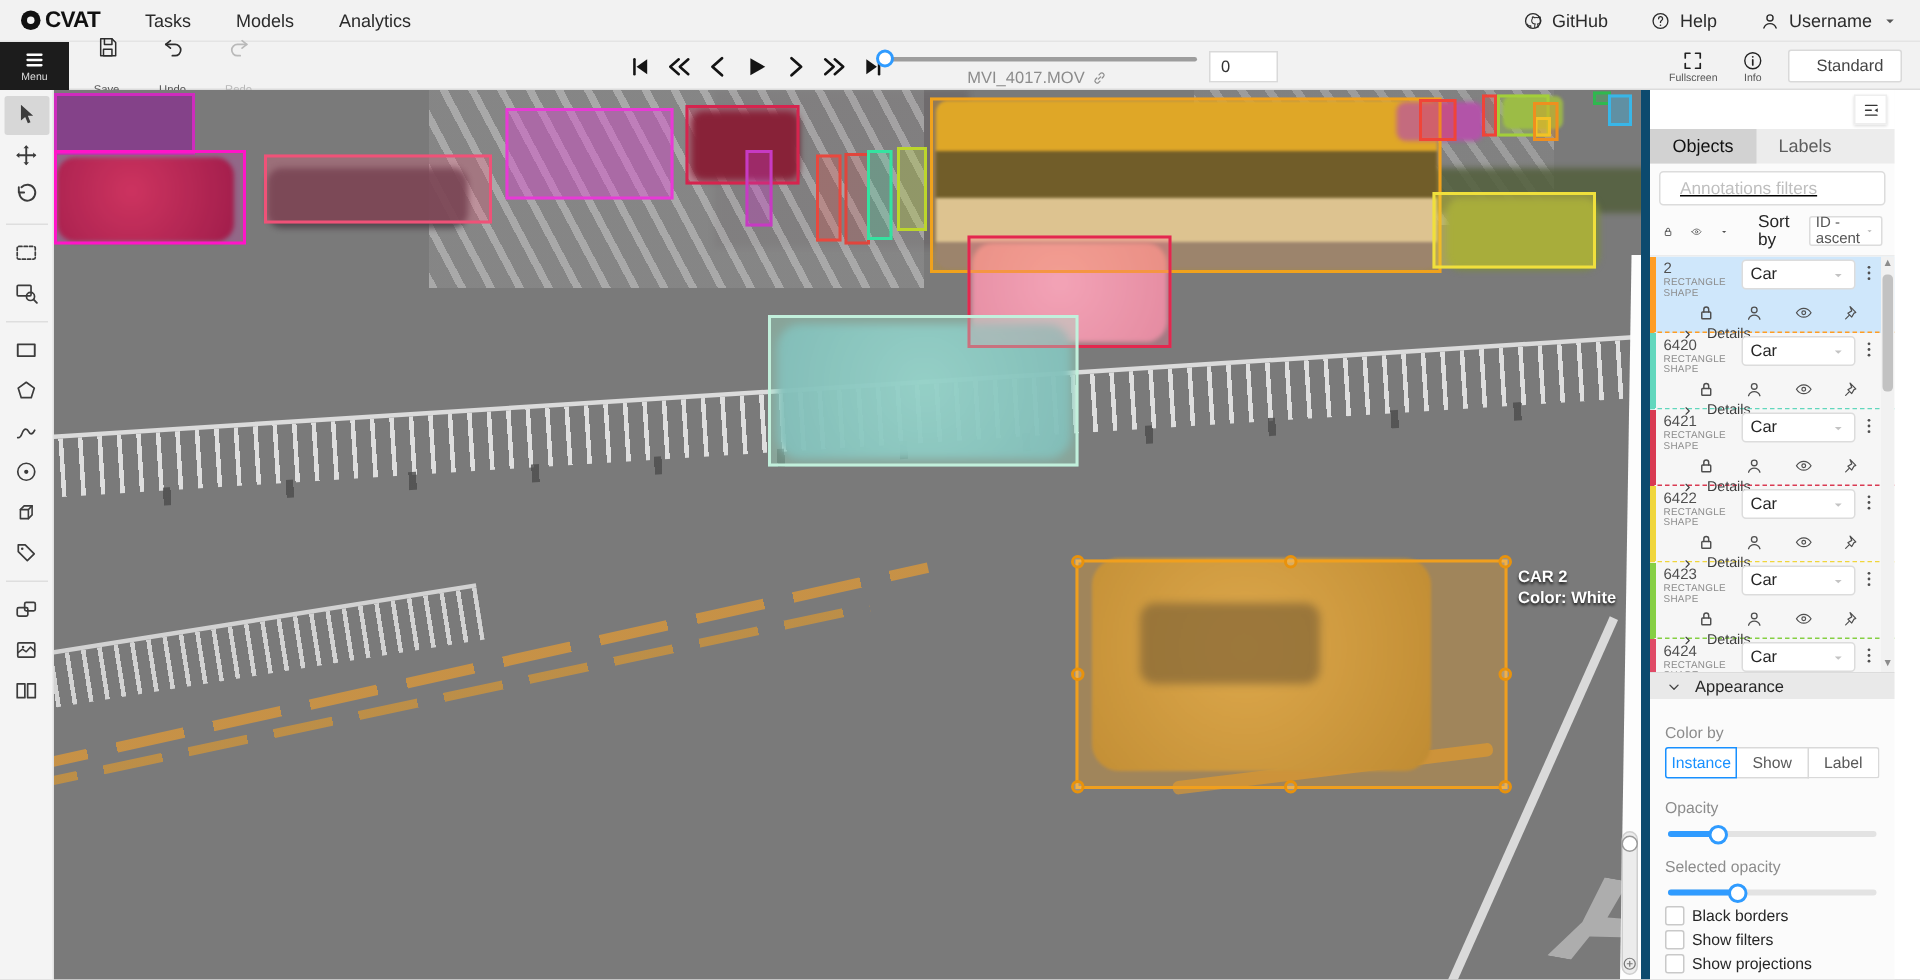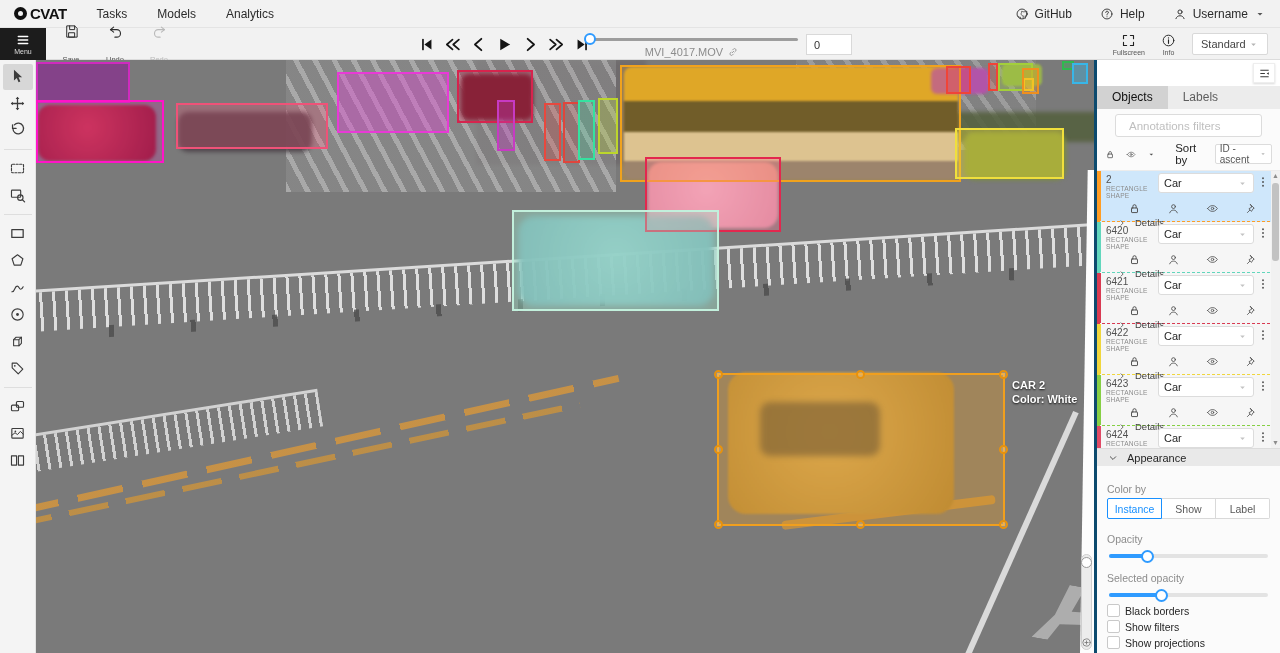--- a/index.html
+++ b/index.html
@@ -35,21 +35,21 @@
   .seek{ position:absolute; left:586px; top:5px; width:212px; }
   .seek-rail{ position:relative; height:3px; background:#9d9d9d; border-radius:2px; margin-top:5px; }
   .seek-handle{ position:absolute; top:-5px; width:12px; height:12px; border-radius:50%; background:#fff; border:2px solid #2f9bff; }
   .fname{ margin-top:5px; display:flex; align-items:center; justify-content:center; gap:4px; font-size:11px; color:#8c8c8c; }
   .fname [data-icon]{ width:12px; height:12px; color:#8c8c8c; }
   .frame-input{ position:absolute; left:806px; top:6px; width:46px; height:21px; border:1px solid #d9d9d9; background:#fff; font-size:11px; color:#333; padding-left:7px; font-family:"Liberation Sans",sans-serif; }
   .tb-right{ position:absolute; right:12px; top:0; height:32px; display:flex; align-items:center; gap:16px; }
   .tb-mini{ display:flex; flex-direction:column; align-items:center; color:#222; cursor:pointer; }
   .tb-mini [data-icon]{ width:15px; height:15px; }
   .tb-mini .lbl{ font-size:7px; color:#555; margin-top:1px; }
-  .ws-select{ width:76px; height:22px; background:#fff; border:1px solid #d9d9d9; border-radius:2px; display:flex; align-items:center; justify-content:space-between; padding:0 8px; font-size:11px; color:#444; cursor:pointer; }
+  .ws-select{ width:76px; height:22px; background:#fff; border:1px solid #d9d9d9; border-radius:2px; display:flex; align-items:center; justify-content:space-between; padding:0 18px; font-size:11px; color:#444; cursor:pointer; }
   .ws-select .caret{ width:11px; height:11px; color:#b5b5b5; }
 
   
   .main{ display:flex; height:593px; }
 
   
   .ctools{ width:36px; background:#f4f4f4; border-right:1px solid #e2e2e2; display:flex; flex-direction:column; align-items:center; padding-top:3px; }
   .tool-btn{ width:30px; height:26px; display:flex; align-items:center; justify-content:center; color:#3c3c3c; cursor:pointer; border-radius:2px; margin:0.5px 0; }
   .tool-btn [data-icon]{ width:17px; height:17px; }
   .tool-btn.active{ background:#d7d7d7; }
@@ -94,28 +94,28 @@
   .h.tl{ left:-5px; top:-5px; } .h.tm{ left:calc(50% - 5px); top:-5px; } .h.tr{ right:-5px; top:-5px; }
   .h.ml{ left:-5px; top:calc(50% - 5px); } .h.mr{ right:-5px; top:calc(50% - 5px); }
   .h.bl{ left:-5px; bottom:-5px; } .h.bm{ left:calc(50% - 5px); bottom:-5px; } .h.br{ right:-5px; bottom:-5px; }
   .sel-label{ position:absolute; left:calc(100% + 9px); top:3px; font-size:11px; font-weight:bold; color:#fff; line-height:1.3; white-space:nowrap; text-shadow:0 1px 2px rgba(0,0,0,.85); }
   .canvas-white-edge{ position:absolute; right:0; top:110px; bottom:0; width:14px; background:#fdfdfd; clip-path:polygon(55% 0,100% 0,100% 100%,0 100%); }
   .czoom{ position:absolute; right:2px; top:494px; width:11px; height:96px; background:#ececec; border:1px solid #cfcfcf; border-radius:6px; }
   .czoom .knob{ position:absolute; left:-1px; top:2px; width:11px; height:11px; border-radius:50%; background:#fff; border:1px solid #9a9a9a; }
   .czoom .plus{ position:absolute; left:-1px; bottom:1px; width:11px; height:11px; color:#777; }
 
   
-  .sidebar{ width:186px; background:#fbfbfb; border-left:3px solid #0c4a6e; display:flex; flex-direction:column; position:relative; }
+  .sidebar{ width:169px; background:#fbfbfb; border-left:6px solid #0c4a6e; display:flex; flex-direction:column; position:relative; }
   .sb-top{ height:26px; display:flex; justify-content:flex-end; align-items:center; padding:2px 5px; background:#fff; }
   .collapse-btn{ width:22px; height:20px; background:#fff; border:1px solid #eee; box-shadow:0 1px 2px rgba(0,0,0,.15); display:flex; align-items:center; justify-content:center; color:#333; cursor:pointer; }
   .collapse-btn [data-icon]{ width:13px; height:13px; }
   .tabs{ display:flex; background:#ececec; font-size:12px; }
   .tab{ padding:4px 15px 5px; color:#5d5d5d; cursor:pointer; }
   .tab.active{ background:#d2d2d2; color:#111; }
-  .filter{ margin:5px 18px 4px; height:23px; background:#fff; border:1px solid #dcdcdc; border-radius:3px; display:flex; align-items:center; padding:0 7px; gap:6px; }
+  .filter{ margin:5px 6px 4px; height:23px; background:#fff; border:1px solid #dcdcdc; border-radius:3px; display:flex; align-items:center; padding:0 7px; gap:6px;text-decoration:underline; }
   .filter [data-icon]{ width:12px; height:12px; color:#bdbdbd; }
   .filter input{ border:none; outline:none; flex:1; font-size:11.5px; color:#444; font-family:"Liberation Sans",sans-serif; background:transparent; }
   .filter input::placeholder{ color:#bfbfbf; }
   .sortrow{ display:flex; align-items:center; padding:1px 8px 4px; gap:11px; }
   .sortrow [data-icon]{ width:13px; height:13px; color:#4f4f4f; cursor:pointer; }
   .sort-label{ font-size:11.5px; color:#262626; margin-left:8px; }
   .sort-select{ width:70px; height:20px; background:#fff; border:1px solid #dcdcdc; border-radius:2px; display:flex; align-items:center; justify-content:space-between; padding:0 4px; font-size:10px; color:#555; cursor:pointer; }
   .sort-select .caret{ width:10px; height:10px; color:#b5b5b5; }
   .objlist{ flex:1; overflow:hidden; position:relative; border-top:1px solid #ececec; }
   .obj-row{ border-left:4px solid var(--c); border-bottom:1px dashed var(--c); background:#f6f6f6; padding:2px 10px 1px 5px; height:51px; cursor:pointer; }

